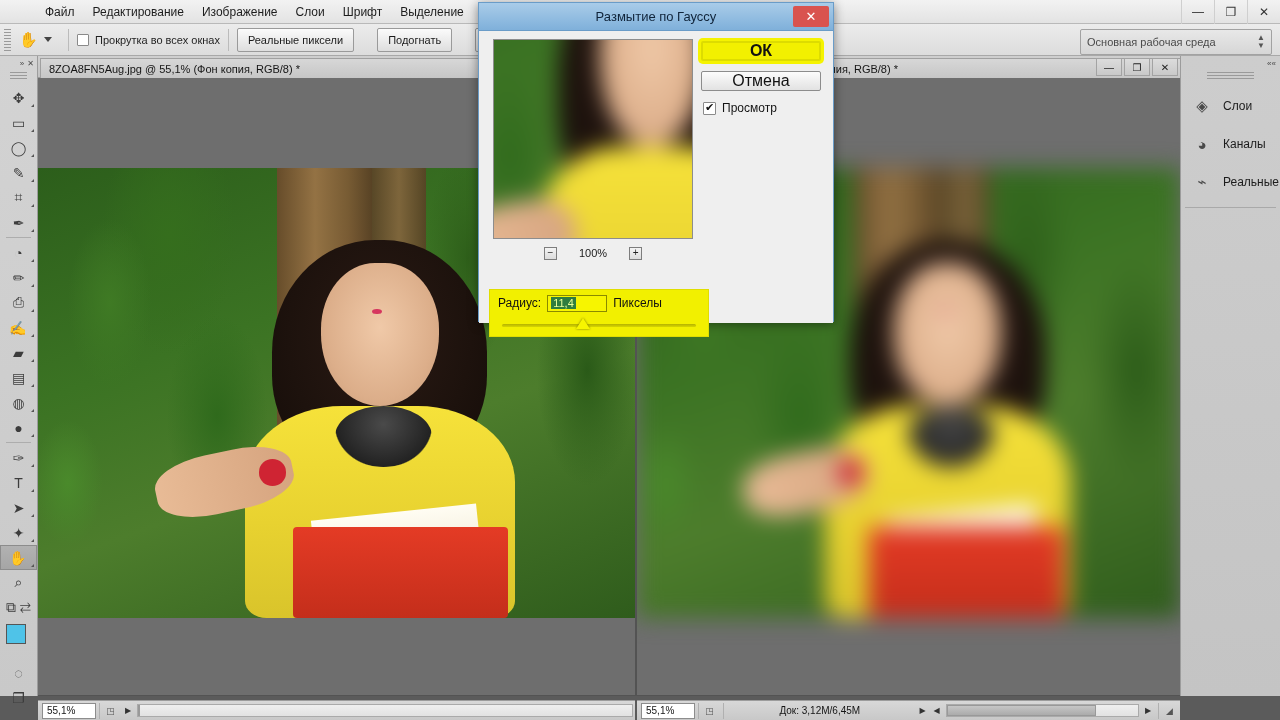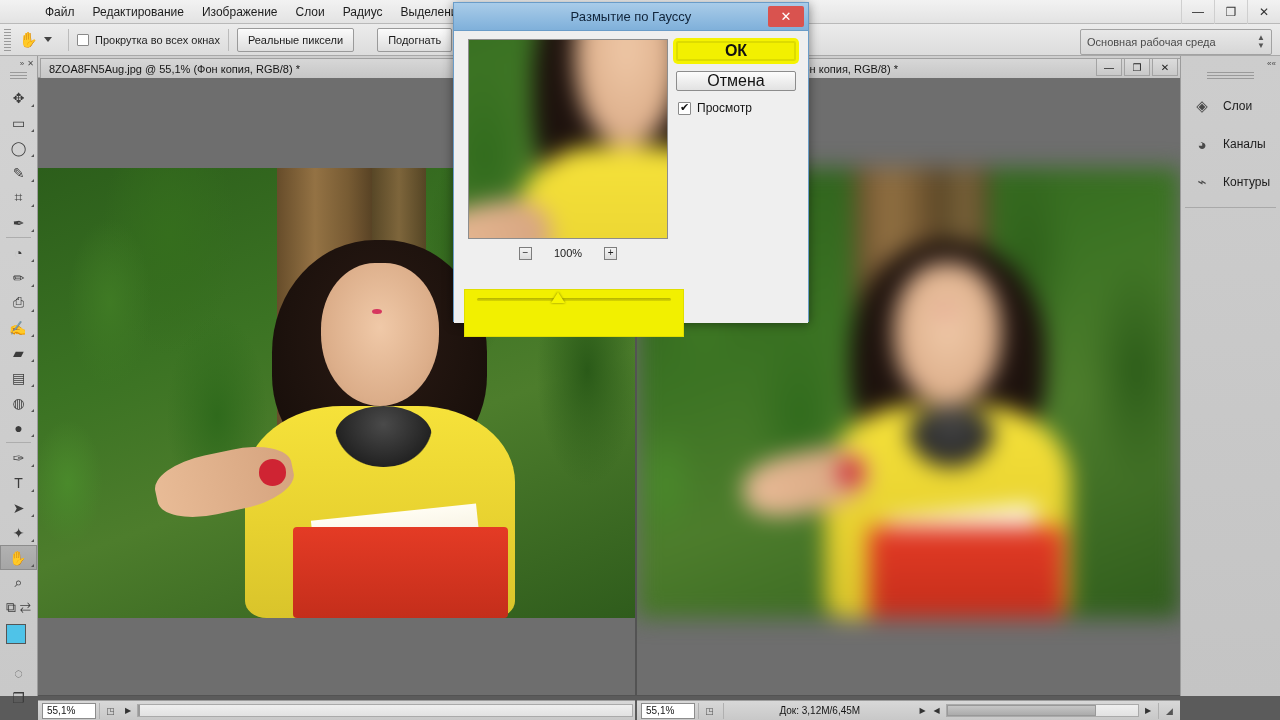--- a/index.html
+++ b/index.html
@@ -196,21 +196,21 @@
     font-size:8px; color:#4a4a4a; }
   .dock-grip { height:9px; margin:2px 26px 6px 26px; background:
       repeating-linear-gradient(to bottom,#9a9a9a 0 1px, transparent 1px 3px); }
   .dock-item { height:38px; display:flex; align-items:center; padding-left:10px; gap:10px;
      font-size:12px; color:#1c1c1c; }
   .dock-ico { width:22px; height:22px; display:flex; align-items:center; justify-content:center; font-size:15px; color:#4a4a4a; }
   .dock-sep { height:1px; background:#a9a9a9; margin:6px 4px; }
 
   
   .dialog {
-    position:absolute; left:453px; top:2px; width:356px; height:320px;
+    position:absolute; left:478px; top:2px; width:356px; height:320px;
     background:#ededed; border:1px solid #6a9cc8;
     box-shadow: 0 2px 10px rgba(0,0,0,.45);
   }
   .dlg-title {
     height:28px; background: linear-gradient(#a9cce9,#7fb0da);
     border-bottom:1px solid #6a9cc8;
     display:flex; align-items:center; justify-content:center; position:relative;
     font-size:13px; color:#10243a;
   }
   .dlg-close {
@@ -262,21 +262,21 @@
 <body>
 
 <div id="app">
 
   <div class="menubar">
     <div class="ps-logo">Ps</div>
     <div class="menu-item">Файл</div>
     <div class="menu-item">Редактирование</div>
     <div class="menu-item">Изображение</div>
     <div class="menu-item">Слои</div>
-    <div class="menu-item">Радиус</div>
+    <div class="menu-item">Шрифт</div>
     <div class="menu-item">Выделение</div>
     <div class="menu-item">Фильтр</div>
     <div class="win-controls">
       <div class="win-btn">—</div>
       <div class="win-btn">❐</div>
       <div class="win-btn">✕</div>
     </div>
   </div>
 
   <div class="optionsbar">
@@ -422,21 +422,21 @@
     <div class="dock-item">
       <span class="dock-ico">◈</span>
       <span>Слои</span>
     </div>
     <div class="dock-item">
       <span class="dock-ico">◕</span>
       <span>Каналы</span>
     </div>
     <div class="dock-item">
       <span class="dock-ico">⌁</span>
-      <span>Контуры</span>
+      <span>Реальные</span>
     </div>
     <div class="dock-sep"></div>
   </div>
 
   <div class="dialog">
     <div class="dlg-title">
       <span>Размытие по Гауссу</span>
       <div class="dlg-close">✕</div>
     </div>
     <div class="dlg-body">
@@ -466,20 +466,27 @@
 
       <div class="dlg-btn" id="btn-ok">ОК</div>
       <div class="dlg-btn" id="btn-cancel">Отмена</div>
 
       <div class="dlg-chk">
         <div class="chkbox checked"></div>
         <span>Просмотр</span>
       </div>
 
       <div class="radius-panel">
+        <div class="radius-row">
+          <span>Радиус:</span>
+          <div class="radius-input">
+            <span class="radius-val">11,4</span>
+          </div>
+          <span>Пикселы</span>
+        </div>
         <div class="slider">
           <div class="slider-track"></div>
           <div class="slider-thumb" style="left: 38%;"></div>
         </div>
       </div>
 
     </div>
   </div>
 
 </div>

